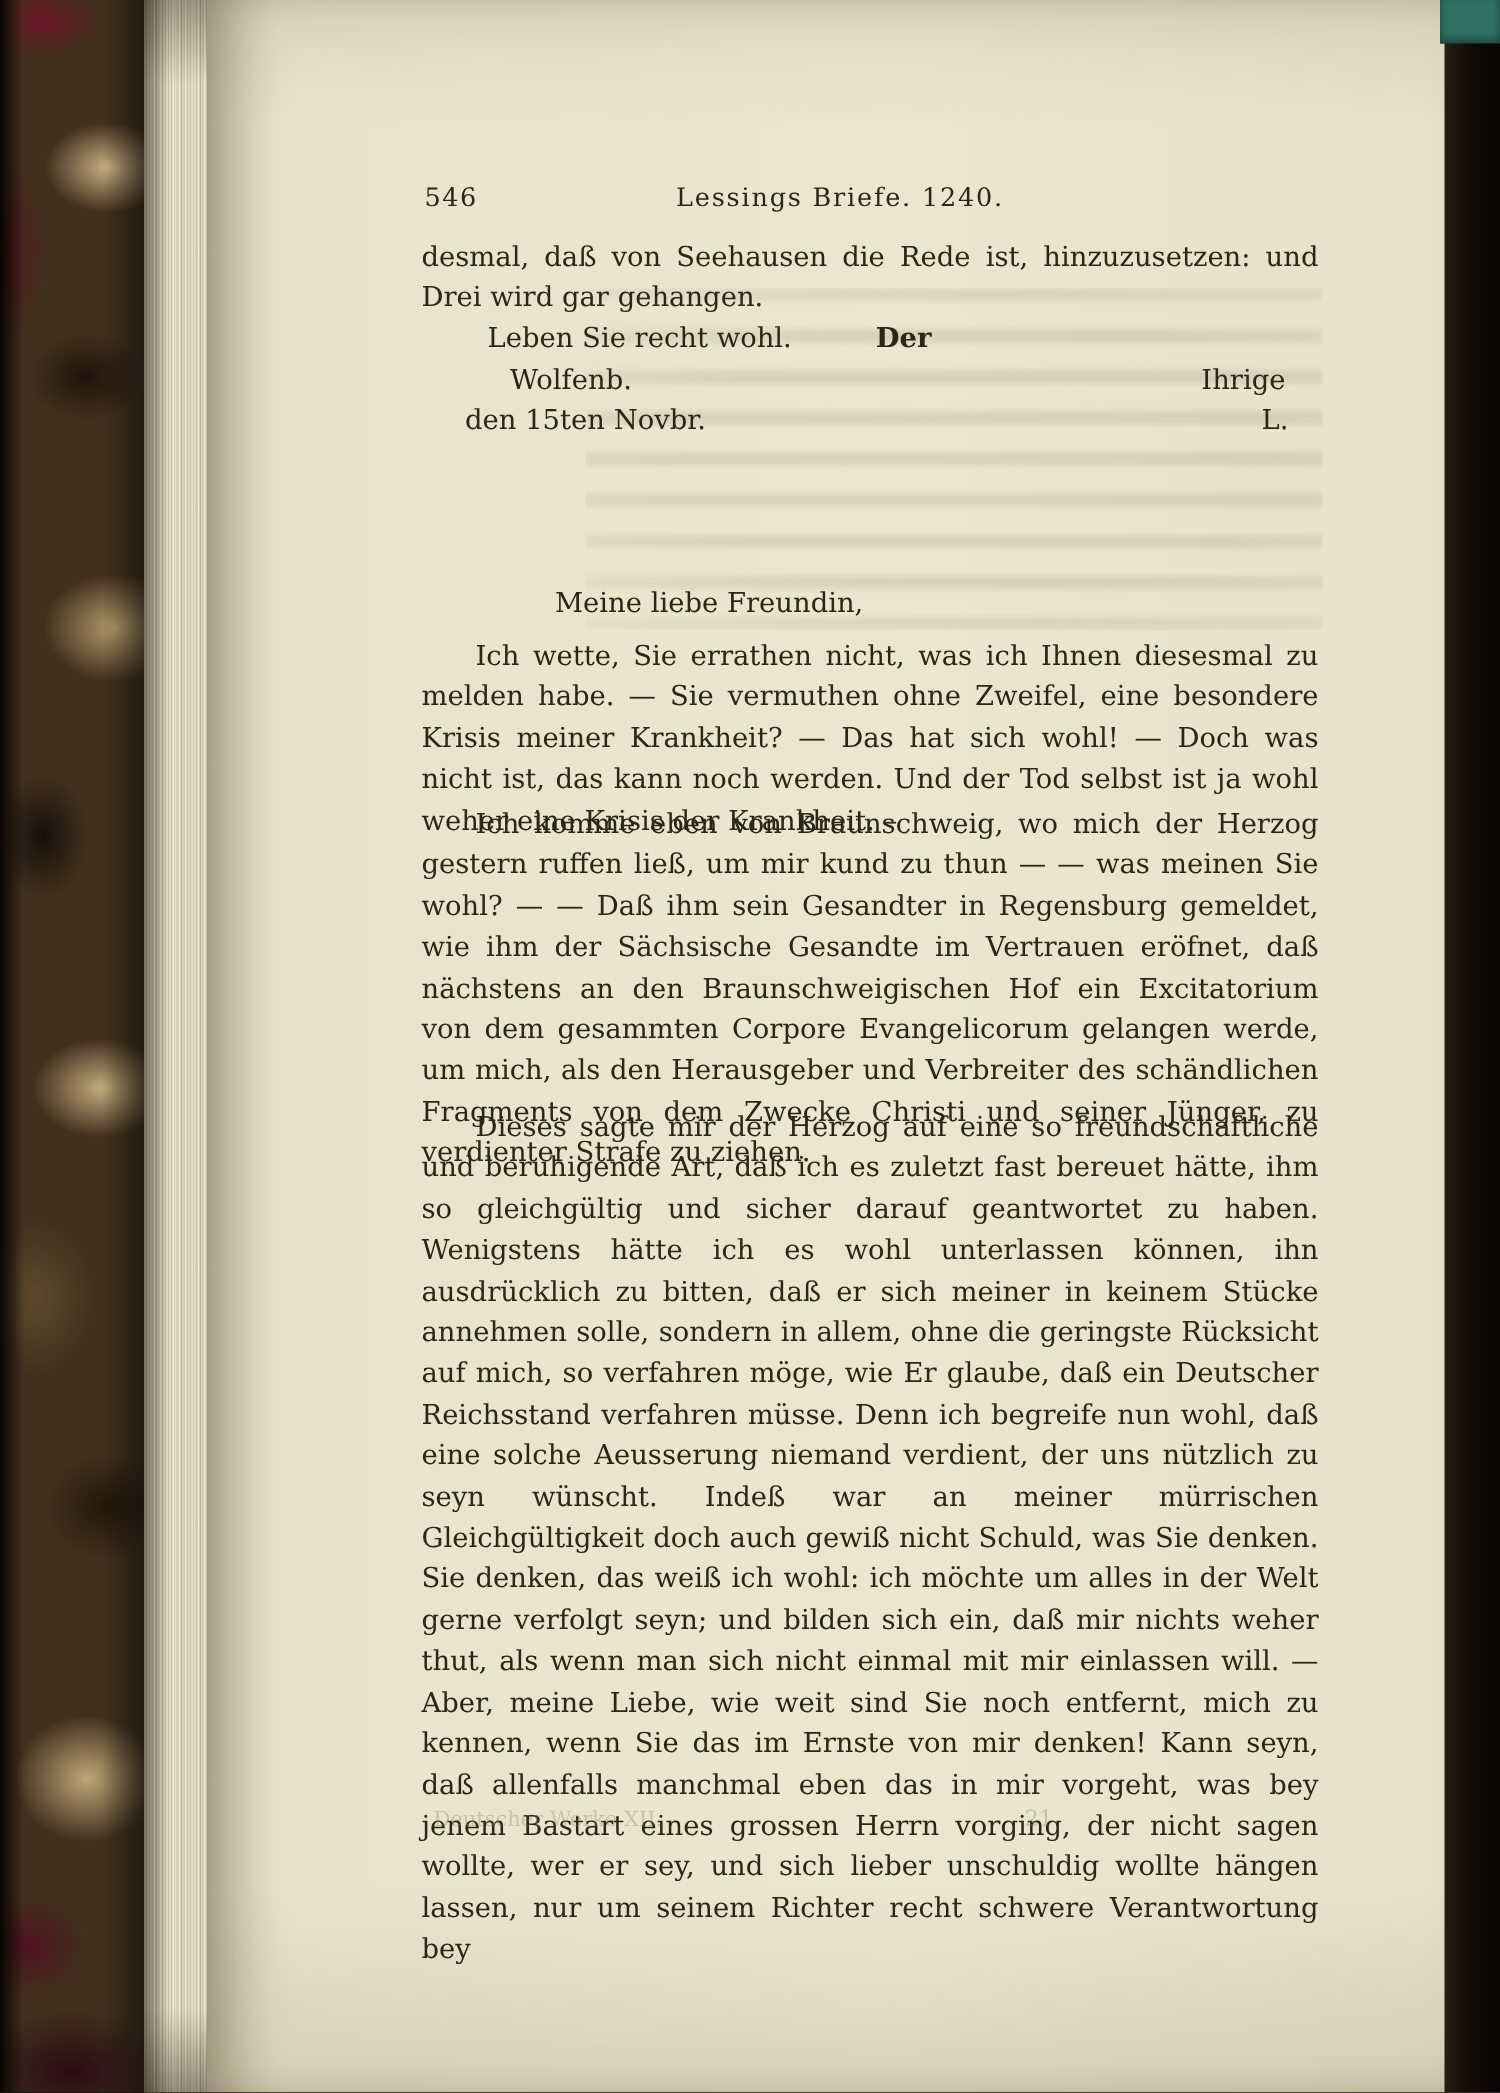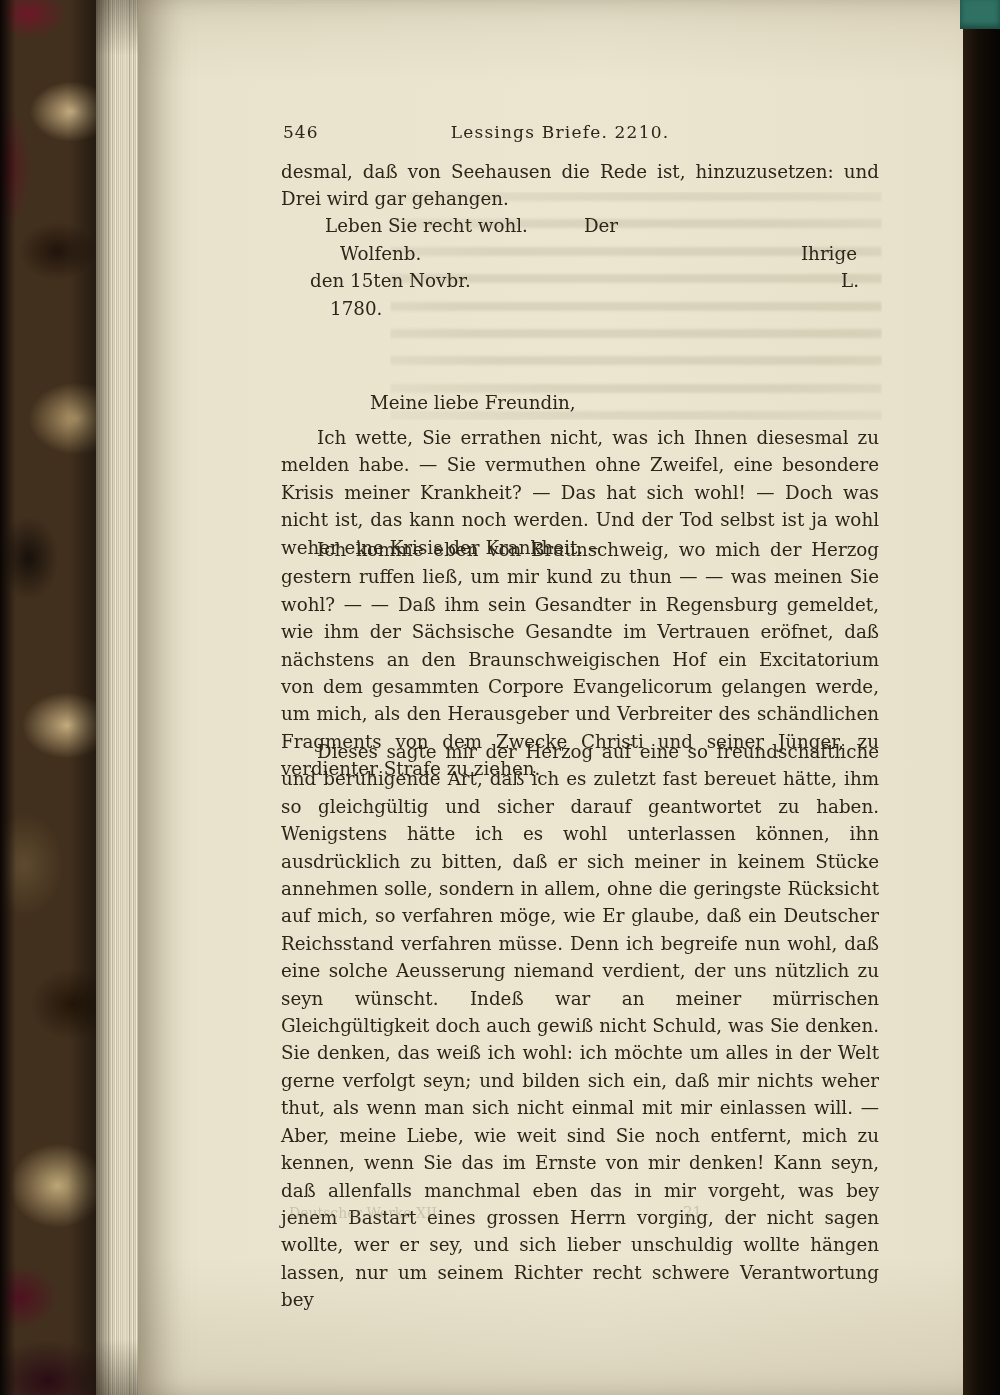--- a/index.html
+++ b/index.html
@@ -81,21 +81,21 @@
   .para.indent{text-indent:36px;}
 
   .para-continuation{top:158px;}
   .para1{top:424px;}
   .para2{top:536px;}
   .para3{top:738px;}
 
   .closing{position:absolute;top:212px;left:0;width:598px;font-size:18.3px;line-height:27.5px;}
   .closing-line{display:flex;justify-content:space-between;}
   .farewell-left{margin-left:44px;}
-  .farewell-der{margin-left:56px;margin-right:auto;}
+  .farewell-der{margin-left:56px;margin-right:auto;font-weight:bold;}
   .place-left{margin-left:59px;}
   .place-right{margin-right:22px;}
   .date-left{margin-left:29px;}
   .date-right{margin-right:20px;}
   .year-left{margin-left:49px;}
 
   .letter-heading{
     position:absolute;top:353px;left:0;width:598px;
     text-align:center;font-size:20.5px;letter-spacing:.5px;
   }
@@ -128,40 +128,37 @@
   <div class="page-edges"></div>
 
   <div class="page">
 
     <div class="ghost-a"></div>
 
     <div class="text-block">
 
       <div class="running-header">
         <span class="pagenum">546</span>
-        <span class="running-title">Lessings Briefe.  2210.</span>
+        <span class="running-title">Lessings Briefe.  1240.</span>
       </div>
 
       <div class="para para-continuation">desmal, daß von Seehausen die Rede ist, hinzuzusetzen: und Drei wird gar gehangen.</div>
 
       <div class="closing">
         <div class="closing-line">
           <span class="farewell-left">Leben Sie recht wohl.</span>
           <span class="farewell-der">Der</span>
         </div>
         <div class="closing-line">
           <span class="place-left">Wolfenb.</span>
           <span class="place-right">Ihrige</span>
         </div>
         <div class="closing-line">
           <span class="date-left">den 15ten Novbr.</span>
           <span class="date-right">L.</span>
-        </div>
-        <div class="closing-line">
-          <span class="year-left">1780.</span>
         </div>
       </div>
 
 
       <div class="salutation">Meine liebe Freundin,</div>
 
       <div class="para indent para1">Ich wette, Sie errathen nicht, was ich Ihnen diesesmal zu melden habe. — Sie vermuthen ohne Zweifel, eine besondere Krisis meiner Krankheit? — Das hat sich wohl! — Doch was nicht ist, das kann noch werden. Und der Tod selbst ist ja wohl weher eine Krisis der Krankheit. –</div>
 
       <div class="para indent para2">Ich komme eben von Braunschweig, wo mich der Herzog gestern ruffen ließ, um mir kund zu thun — — was meinen Sie wohl? — — Daß ihm sein Gesandter in Regensburg gemeldet, wie ihm der Sächsische Gesandte im Vertrauen eröfnet, daß nächstens an den Braunschweigischen Hof ein Excitatorium von dem gesammten Corpore Evangelicorum gelangen werde, um mich, als den Herausgeber und Verbreiter des schändlichen Fragments von dem Zwecke Christi und seiner Jünger, zu verdienter Strafe zu ziehen.</div>
 

